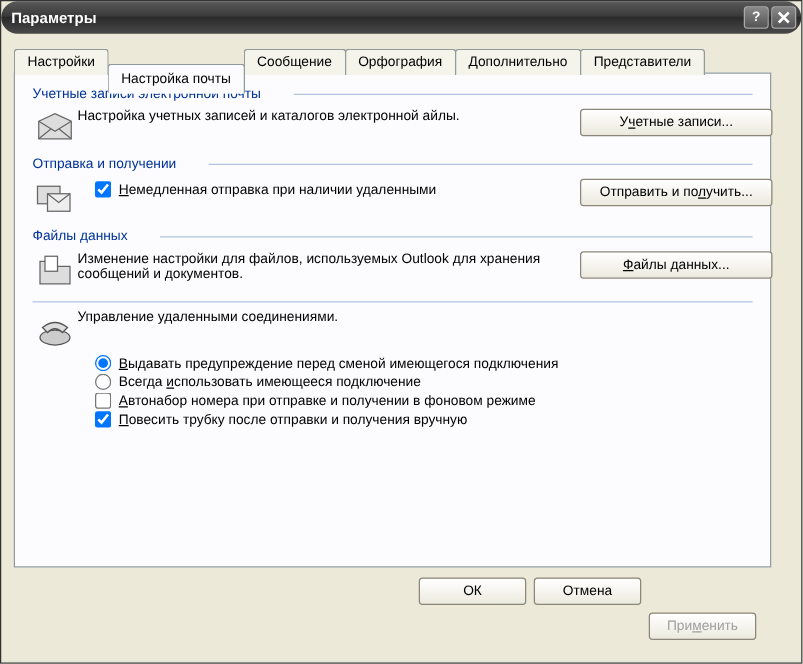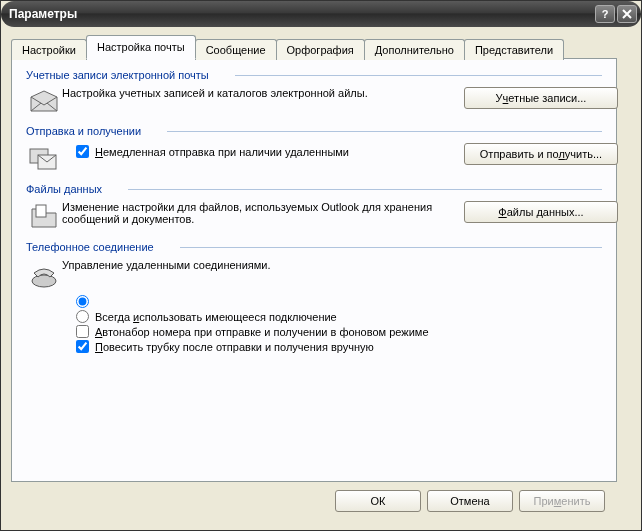--- a/index.html
+++ b/index.html
@@ -61,21 +61,21 @@
   margin-right: -1px;
   border-radius: 3px 3px 0 0;
   cursor: pointer;
   position: relative;
   top: 1px;
   font-size: 11px;
 }
 .tab.active {
   background: #fcfcfe;
   border-bottom: 1px solid #fcfcfe;
-  top: 0;
+  top: 16px;
   padding-top: 5px;
   padding-bottom: 5px;
   z-index: 3;
 }
 .tabpanel {
   border: 1px solid #919b9c;
   background: #fcfcfe;
   flex: 1;
   padding: 10px 14px;
   position: relative;
@@ -118,20 +118,21 @@
   background: linear-gradient(to bottom, #fff, #eceade);
   border: 1px solid #8a867a;
   border-radius: 3px;
   font-family: Tahoma, Arial, sans-serif;
   font-size: 11px;
   cursor: pointer;
 }
 button.winbtn:disabled {
   color: #a0a0a0;
   cursor: default;
+  margin-top: 28px;
 }
 button.sidebtn {
   width: 154px;
   text-align: center;
   margin-left: 16px;
 }
 .under { text-decoration: underline; }
 .chkrow, .radrow {
   display: flex;
   align-items: center;
@@ -243,40 +244,40 @@
             <p>Изменение настройки для файлов, используемых Outlook для хранения сообщений и документов.</p>
           </div>
           <div class="group-btn">
             <button class="winbtn sidebtn"><span class="under">Ф</span><span>айлы данных...</span></button>
           </div>
         </div>
       </div>
 
       <div class="group">
         <div class="group-header">
-          <span class="label">Телефонное соединение</span>
           <span class="line"></span>
         </div>
         <div class="group-body">
           <div class="group-icon">
             <svg width="32" height="28" viewBox="0 0 32 28">
                 <g fill="#ccc" stroke="#555">
                   <ellipse cx="16" cy="20" rx="12" ry="6"></ellipse>
                   <path d="M6 12 Q16 4 26 12 L22 16 Q16 10 10 16 Z" fill="#ddd"></path>
                 </g>
               </svg>
           </div>
           <div class="group-text">
             <p>Управление удаленными соединениями.</p>
           </div>
           <div class="group-btn"></div>
         </div>
         <div class="dial-options">
           <label class="radrow">
             <input type="radio" name="dial" checked="" style="">
+            <span><span class="under">В</span><span>ыдавать предупреждение перед сменой имеющегося подключения</span></span>
           </label>
           <label class="radrow">
             <input type="radio" name="dial" style="">
             <span><span>Всегда </span><span class="under">и</span><span>спользовать имеющееся подключение</span></span>
           </label>
           <label class="chkrow">
             <input type="checkbox" style="">
             <span><span class="under">А</span><span>втонабор номера при отправке и получении в фоновом режиме</span></span>
           </label>
           <label class="chkrow">

